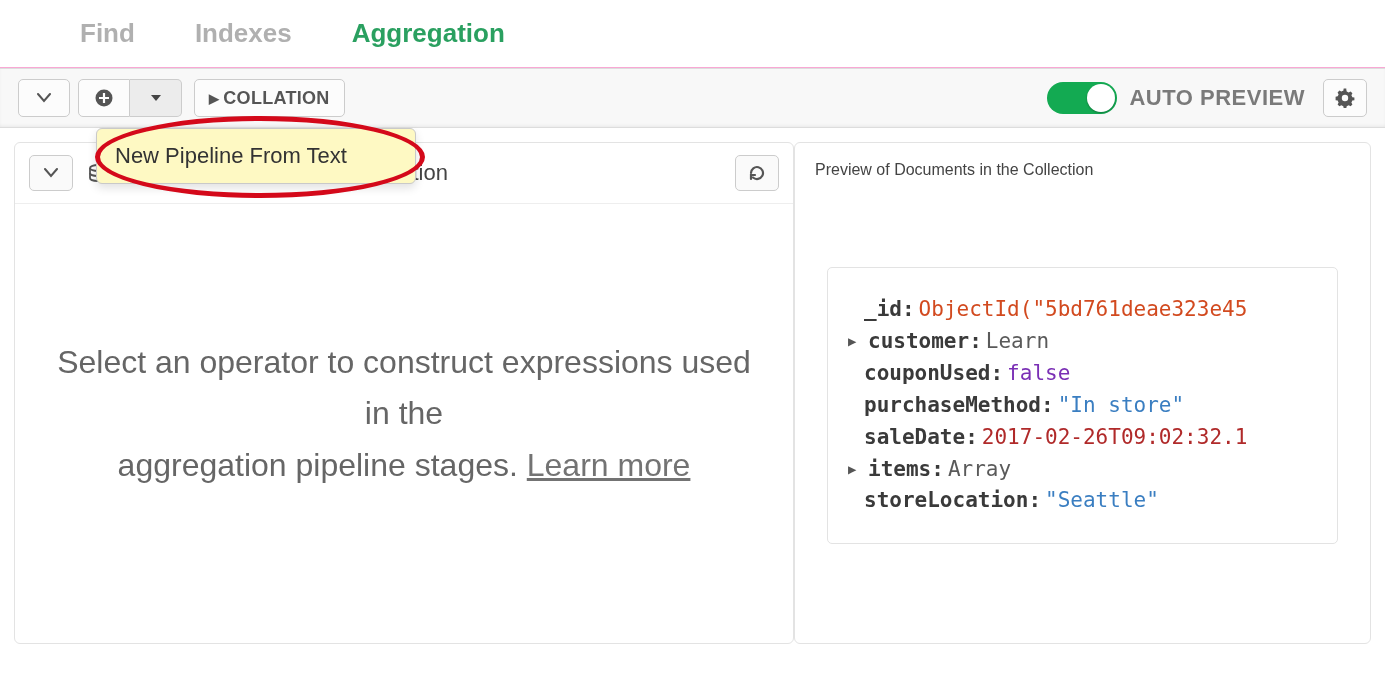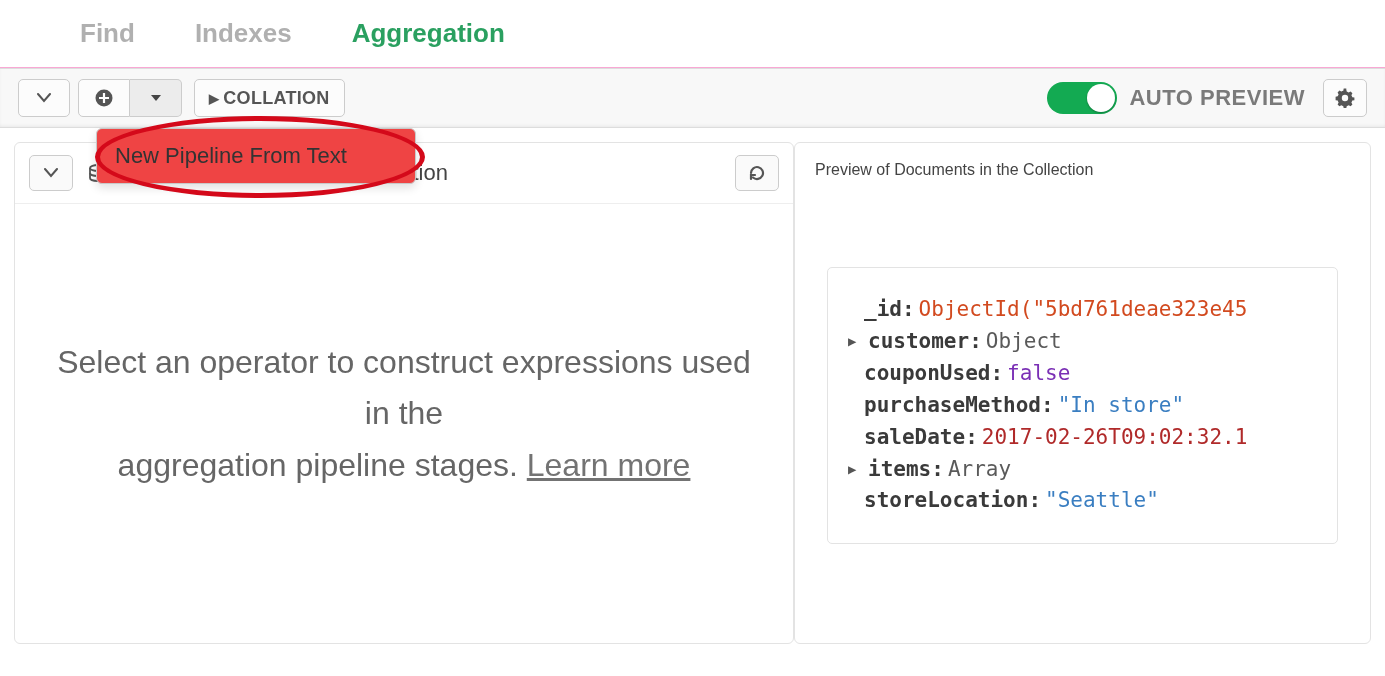--- a/index.html
+++ b/index.html
@@ -89,21 +89,21 @@
   text-align: right;
 }
 .settings-btn { width: 44px; }
 
 
 .dropdown-menu {
   position: absolute;
   left: 96px;
   top: 128px;
   width: 320px;
-  background: #ef4444;
+  background: #fef9c3;
   border: 1px solid #c9c9c9;
   border-radius: 6px;
   box-shadow: 0 4px 10px rgba(0,0,0,0.12);
   z-index: 50;
 }
 .dropdown-item {
   padding: 14px 18px;
   font-size: 22px;
   color: #333;
   cursor: pointer;
@@ -285,21 +285,21 @@
       <div class="doc-row">
         <span class="indent"></span>
         <span class="k">_id</span>
           <span class="colon">:</span>
         <span class="v-objectid">ObjectId("5bd761deae323e45</span>
       </div>
       <div class="doc-row">
         <span class="expander">▶</span>
         <span class="k">customer</span>
           <span class="colon">:</span>
-        <span class="v-type">Object</span>
+        <span class="v-type">Learn</span>
       </div>
       <div class="doc-row">
         <span class="indent"></span>
         <span class="k">couponUsed</span>
           <span class="colon">:</span>
         <span class="v-false">false</span>
       </div>
       <div class="doc-row">
         <span class="indent"></span>
         <span class="k">purchaseMethod</span>

